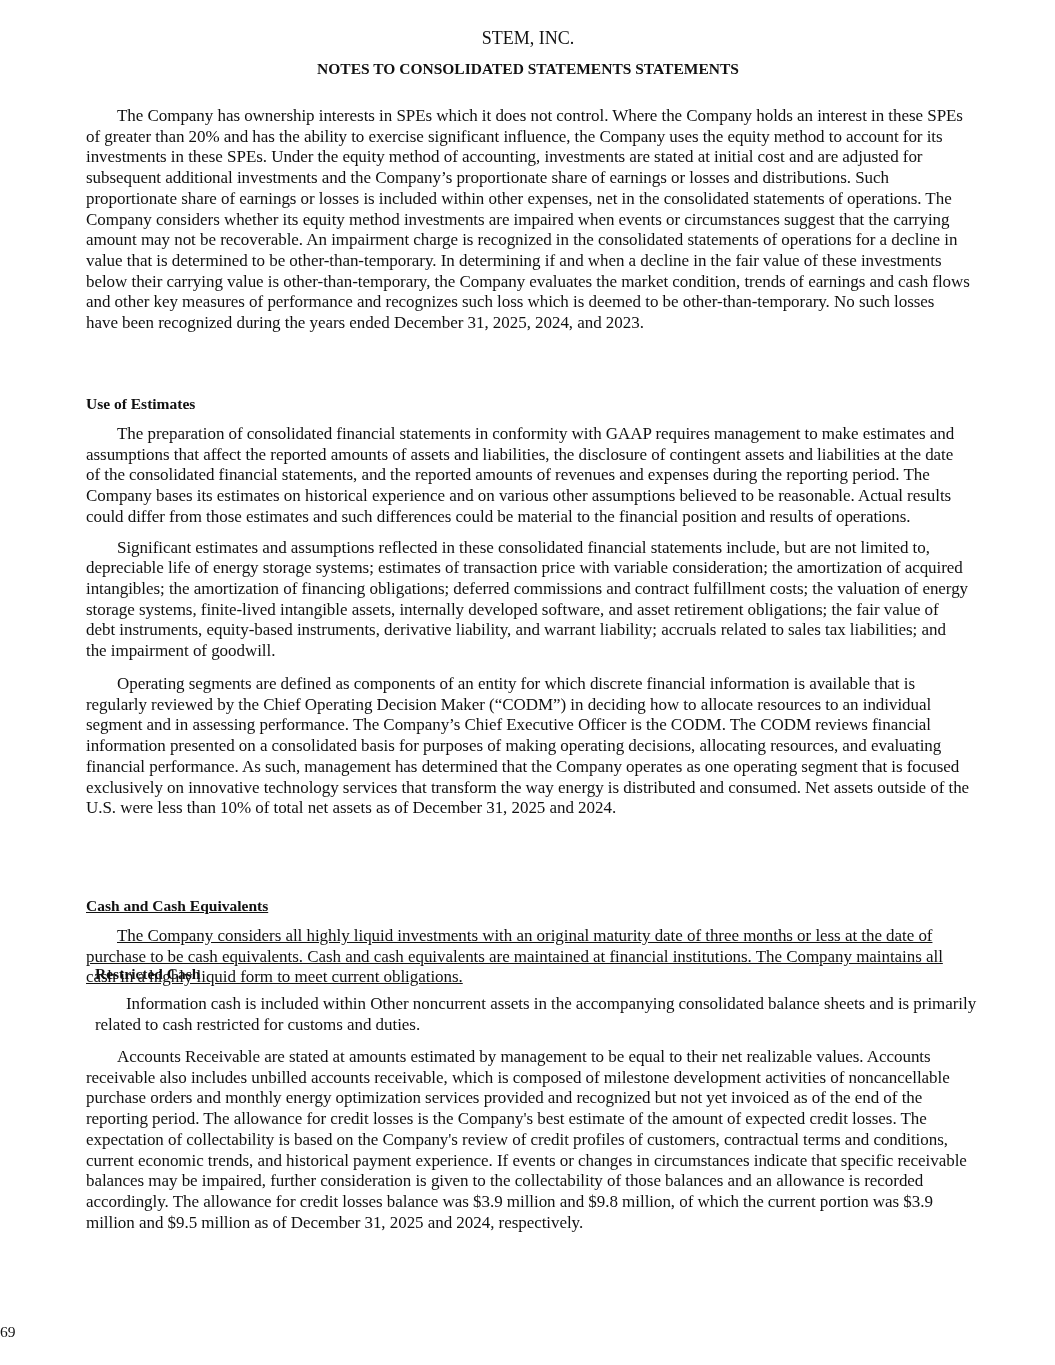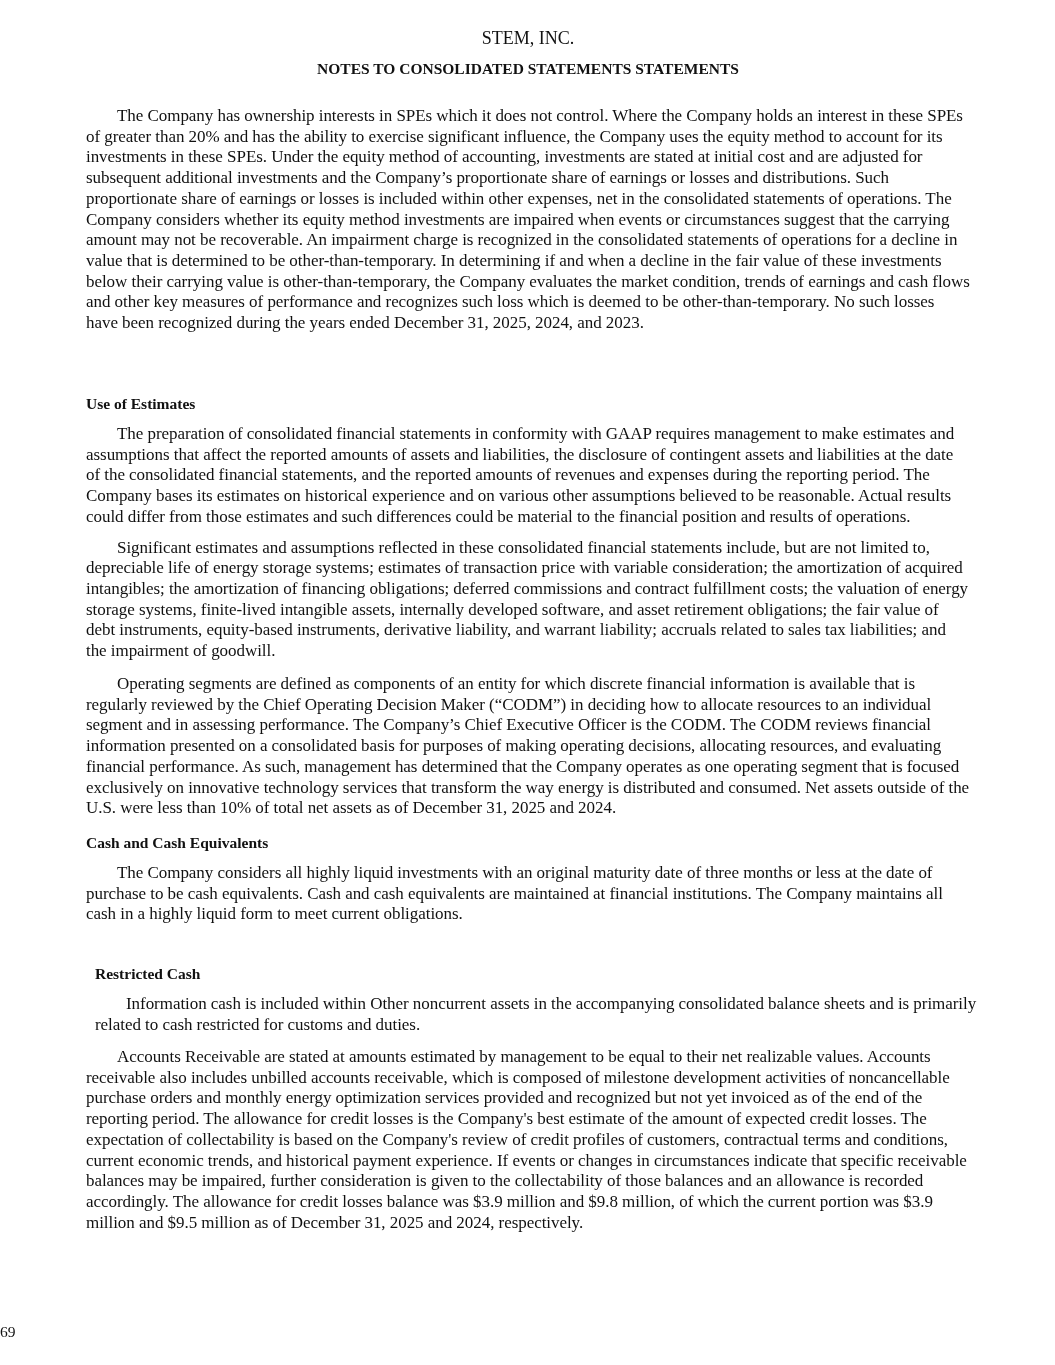--- a/index.html
+++ b/index.html
@@ -87,21 +87,21 @@
   <div class="section" style="top:394px;">
     <div class="heading">Use of Estimates</div>
     <p class="para">The preparation of consolidated financial statements in conformity with GAAP requires management to make estimates and assumptions that affect the reported amounts of assets and liabilities, the disclosure of contingent assets and liabilities at the date of the consolidated financial statements, and the reported amounts of revenues and expenses during the reporting period. The Company bases its estimates on historical experience and on various other assumptions believed to be reasonable. Actual results could differ from those estimates and such differences could be material to the financial position and results of operations.</p>
     <p class="para">Significant estimates and assumptions reflected in these consolidated financial statements include, but are not limited to, depreciable life of energy storage systems; estimates of transaction price with variable consideration; the amortization of acquired intangibles; the amortization of financing obligations; deferred commissions and contract fulfillment costs; the valuation of energy storage systems, finite-lived intangible assets, internally developed software, and asset retirement obligations; the fair value of debt instruments, equity-based instruments, derivative liability, and warrant liability; accruals related to sales tax liabilities; and the impairment of goodwill.</p>
   </div>
 
   <div class="section" style="top:674px;">
     <p class="para">Operating segments are defined as components of an entity for which discrete financial information is available that is regularly reviewed by the Chief Operating Decision Maker (“CODM”) in deciding how to allocate resources to an individual segment and in assessing performance. The Company’s Chief Executive Officer is the CODM. The CODM reviews financial information presented on a consolidated basis for purposes of making operating decisions, allocating resources, and evaluating financial performance. As such, management has determined that the Company operates as one operating segment that is focused exclusively on innovative technology services that transform the way energy is distributed and consumed. Net assets outside of the U.S. were less than 10% of total net assets as of December 31, 2025 and 2024.</p>
   </div>
 
-  <div class="section" style="top:833px;">
+  <div class="section" style="top:896px;text-decoration:underline;">
     <div class="heading">Cash and Cash Equivalents</div>
     <p class="para">The Company considers all highly liquid investments with an original maturity date of three months or less at the date of purchase to be cash equivalents. Cash and cash equivalents are maintained at financial institutions. The Company maintains all cash in a highly liquid form to meet current obligations.</p>
   </div>
 
   <div class="section" style="top:964px;margin-left:9px;">
     <div class="heading">Restricted Cash</div>
     <p class="para">Information cash is included within Other noncurrent assets in the accompanying consolidated balance sheets and is primarily related to cash restricted for customs and duties.</p>
   </div>
 
   <div class="section" style="top:1047px;">

